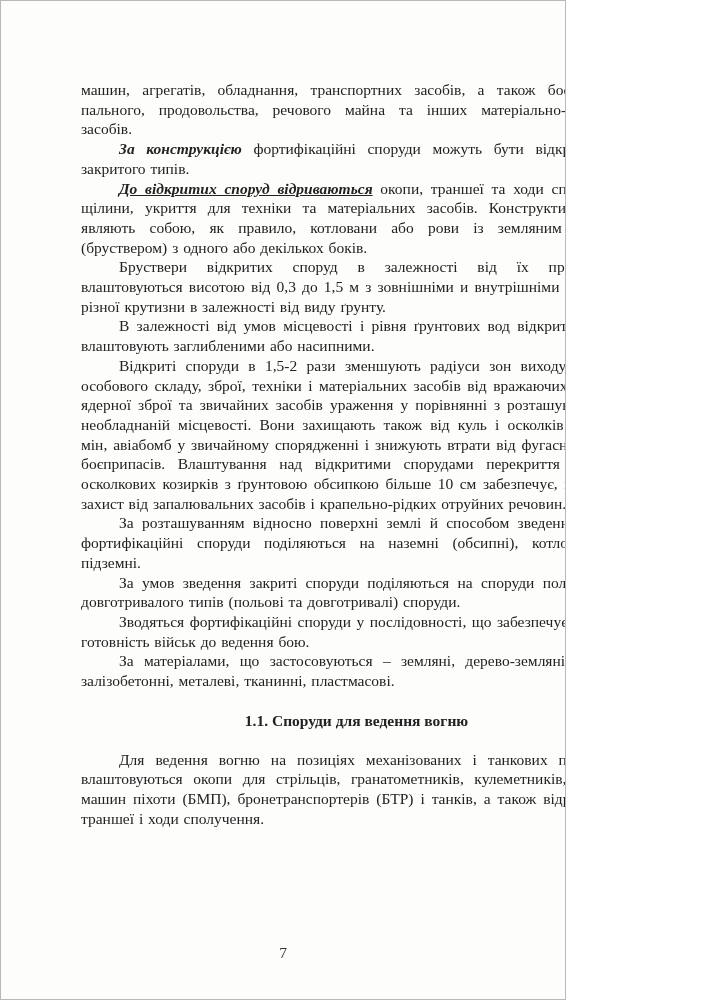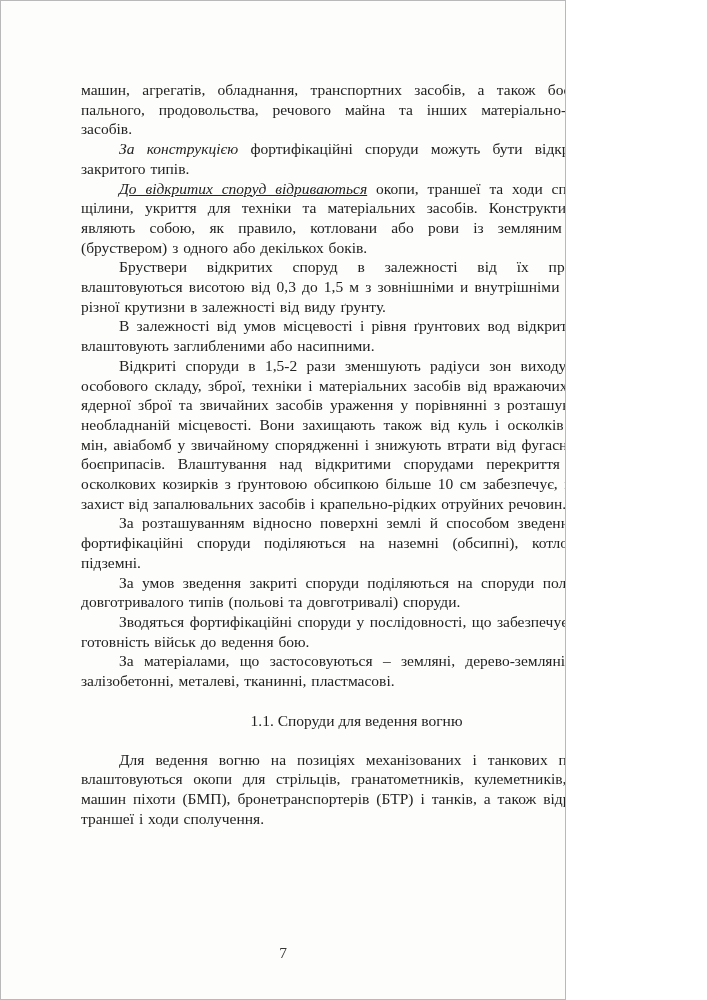--- a/index.html
+++ b/index.html
@@ -30,32 +30,32 @@
     font-size: 15.5px;
     line-height: 19.7px;
     text-align: justify;
     text-indent: 38px;
     word-spacing: 1px;
   }
   p.para.no-indent {
     text-indent: 0;
   }
   .lead {
-    font-weight: normal;
+    font-weight: bold;
     font-style: italic;
   }
   .lead.underlined {
     text-decoration: underline;
   }
   h2.section-heading {
     margin: 20px 0 19px 0;
     padding: 0;
     font-size: 15.5px;
     line-height: 19.7px;
-    font-weight: normal;
+    font-weight: bold;
     text-align: center;
   }
   .page-number {
     position: absolute;
     left: 0;
     right: 0;
     bottom: 37px;
     text-align: center;
     font-size: 15.5px;
     line-height: 18px;

